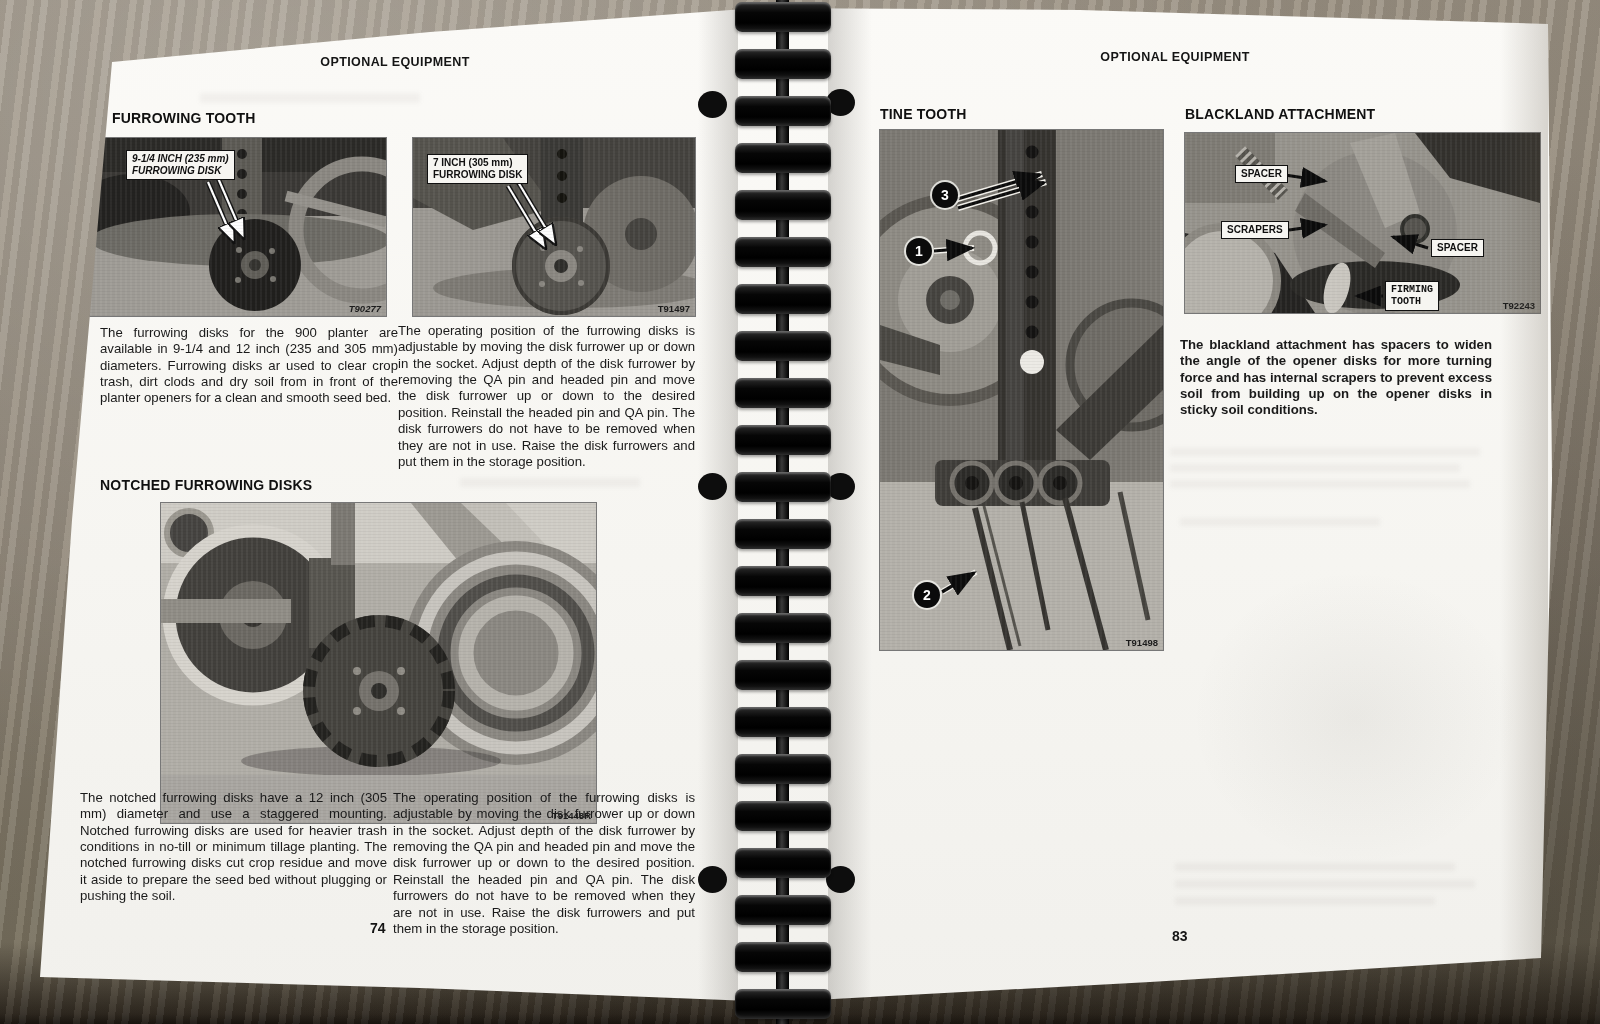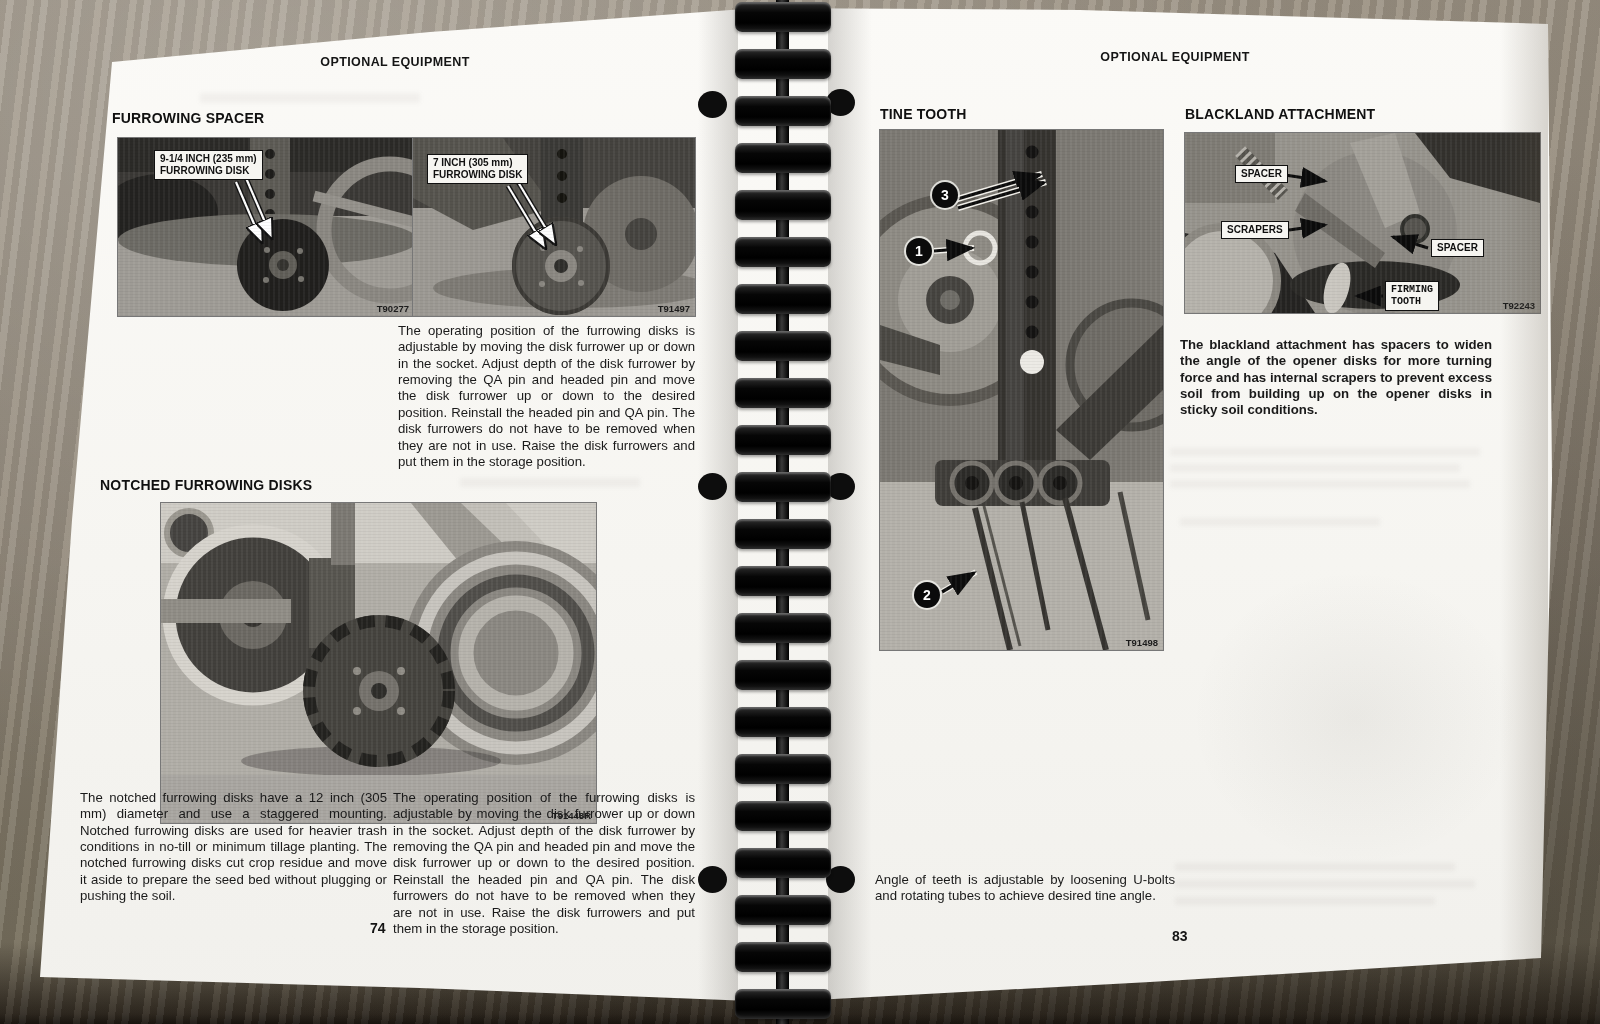--- a/index.html
+++ b/index.html
@@ -50,23 +50,23 @@
 </head>
 <body>
 
 <div class="canvas">
 
   <div class="book">
 
     <div class="page page-left">
       <div class="hdr" style="left:215px;top:47px;width:300px;">OPTIONAL EQUIPMENT</div>
 
-      <div class="sechead" style="left:82px;top:102px;">FURROWING SPACER</div>
-
-      <div class="photo" style="left:88px;top:130px;width:296px;height:178px;">
+      <div class="sechead" style="left:82px;top:102px;">FURROWING TOOTH</div>
+
+      <div class="photo" style="left:60px;top:130px;width:296px;height:178px;font-style:italic;">
         <svg width="296" height="178" viewBox="0 0 296 178">
           <defs>
               <marker id="m1w" markerWidth="10" markerHeight="8" refX="8" refY="4" orient="auto">
                 <polygon points="0,0 10,4 0,8" fill="#fff" stroke="#111" stroke-width="1"></polygon>
               </marker>
             </defs>
           <rect width="296" height="178" fill="#9e9b95"></rect>
           <rect width="296" height="78" fill="#3a3835"></rect>
           <rect width="296" height="34" fill="#2b2a27"></rect>
           <ellipse cx="42" cy="74" rx="58" ry="38" fill="#232220"></ellipse>
@@ -129,20 +129,21 @@
           <line x1="105" y1="44" x2="141" y2="104" stroke="#fff" stroke-width="2.2" marker-end="url(#m2w)"></line>
         </svg>
         <div class="grain"></div>
         <div class="plabel" style="left:14px;top:16px;">
           <div>7 INCH (305 mm)</div>
           <div>FURROWING DISK</div>
         </div>
         <div class="photo-id">T91497</div>
       </div>
 
+      <div class="body-text" style="left:70px;top:317px;width:298px;">The furrowing disks for the 900 planter are available in 9-1/4 and 12 inch (235 and 305 mm) diameters. Furrowing disks ar used to clear crop trash, dirt clods and dry soil from in front of the planter openers for a clean and smooth seed bed.</div>
       <div class="body-text" style="left:368px;top:315px;width:297px;">The operating position of the furrowing disks is adjustable by moving the disk furrower up or down in the socket. Adjust depth of the disk furrower by removing the QA pin and headed pin and move the disk furrower up or down to the desired position. Reinstall the headed pin and QA pin. The disk furrowers do not have to be removed when they are not in use. Raise the disk furrowers and put them in the storage position.</div>
 
       <div class="sechead" style="left:70px;top:469px;">NOTCHED FURROWING DISKS</div>
 
       <div class="photo" style="left:131px;top:495px;width:435px;height:320px;">
         <svg width="435" height="272" viewBox="0 0 435 272">
           <rect width="435" height="272" fill="#b0ada6"></rect>
           <rect width="435" height="60" fill="#cfccc5"></rect>
           <polygon points="250,0 330,0 435,125 435,180 380,160" fill="#9c9992"></polygon>
           <polygon points="300,0 345,0 435,95 435,130" fill="#c2bfb8"></polygon>
@@ -235,21 +236,20 @@
           <line x1="62" y1="462" x2="94" y2="443" stroke="#0b0b0b" stroke-width="3.2" marker-end="url(#m3b)"></line>
         </svg>
         <div class="grain"></div>
         <div class="callout" style="left:52px;top:52px;">3</div>
         <div class="callout" style="left:26px;top:108px;">1</div>
         <div class="callout" style="left:34px;top:452px;">2</div>
         <div class="photo-id">T91498</div>
       </div>
 
 
-      <div class="body-text" style="left:45px;top:864px;width:300px;">Angle of teeth is adjustable by loosening U-bolts and rotating tubes to achieve desired tine angle.</div>
 
       <div class="sechead" style="left:355px;top:98px;">BLACKLAND ATTACHMENT</div>
 
       <div class="photo" style="left:355px;top:125px;width:355px;height:180px;">
         <svg width="355" height="180" viewBox="0 0 355 180">
           <defs>
               <marker id="m4b" markerWidth="9" markerHeight="7" refX="8" refY="3.5" orient="auto">
                 <polygon points="0,0 9,3.5 0,7" fill="#0b0b0b"></polygon>
               </marker>
             </defs>

